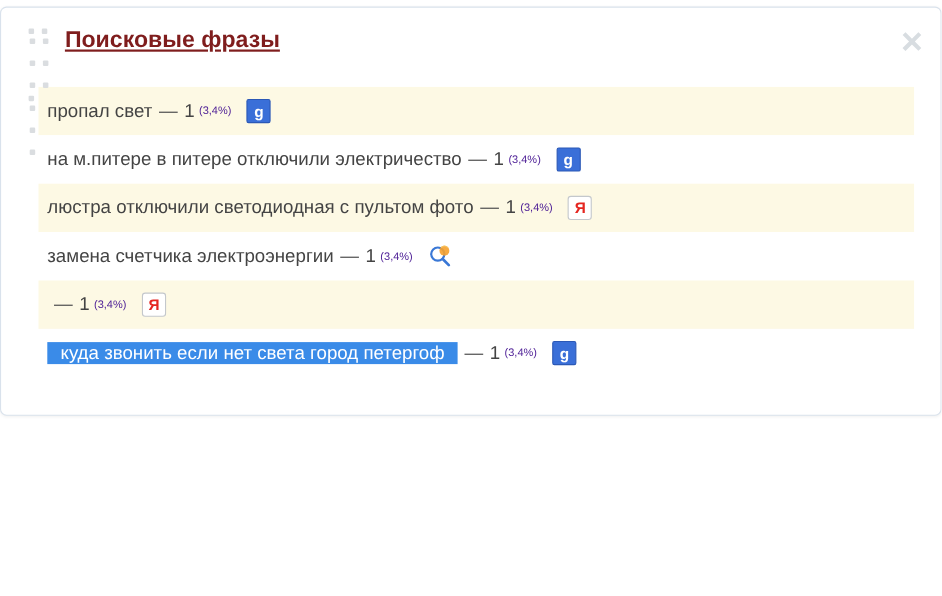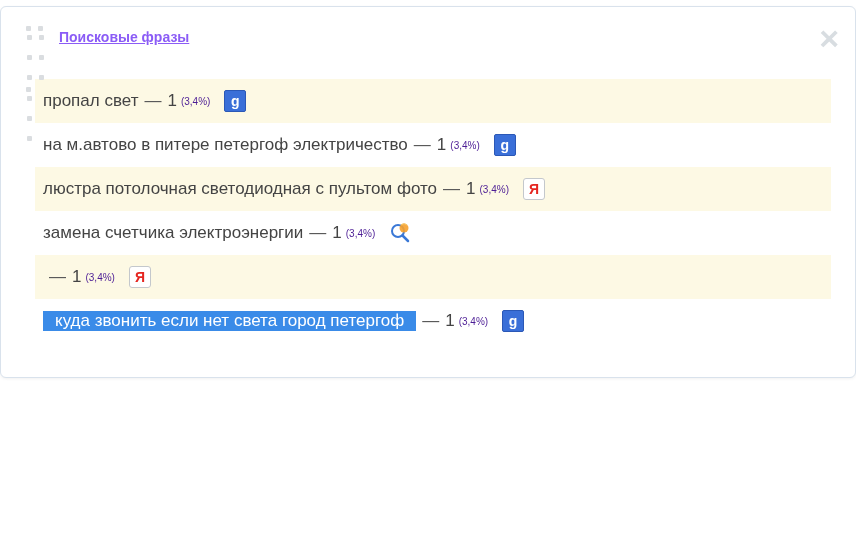--- a/index.html
+++ b/index.html
@@ -6,21 +6,21 @@
   body{font-family:Arial,Helvetica,sans-serif;font-size:17px;color:#333}
   .panel{
     width:806px;margin:6px auto;border:1px solid #d9e2ec;border-radius:6px;
     background:#fff;box-shadow:0 1px 3px rgba(0,0,0,.06);
     padding:18px 24px 34px 24px;position:relative;
   }
   .header{display:flex;align-items:center;margin-bottom:30px}
   .drag-icon{display:inline-block;width:24px;height:24px;margin-right:10px}
   .drag-icon span{display:inline-block;width:5px;height:5px;background:#dadde0;border-radius:1px;margin:1px}
   .drag-row{display:flex}
-  .title-link{color:#8b5cf6;font-weight:700;font-size:14px;text-decoration:underline}
+  .title-link{color:#7f1d1d;font-weight:700;font-size:21px;text-decoration:underline}
   .close-btn{
     position:absolute;top:14px;right:16px;color:#d8dde1;font-size:34px;
     font-weight:700;line-height:1;cursor:pointer;user-select:none;
   }
   .list{margin:0 0 0 10px}
   .row{
     padding:11px 8px;display:flex;align-items:center;flex-wrap:nowrap;text-align:right;
   }
   .row-odd{background:#fdf9e4}
   .row-even{background:#fff}
@@ -64,31 +64,31 @@
       <span class="phrase">пропал свет</span>
       <span class="dash">—</span>
       <span class="count">1</span>
       <span class="percent">(3,4%)</span>
       <span class="src-icon">
           <span class="src-google">g</span>
         </span>
     </div>
 
     <div class="row row-even">
-      <span class="phrase">на м.автово в питере петергоф электричество</span>
+      <span class="phrase">на м.питере в питере отключили электричество</span>
       <span class="dash">—</span>
       <span class="count">1</span>
       <span class="percent">(3,4%)</span>
       <span class="src-icon">
           <span class="src-google">g</span>
         </span>
     </div>
 
     <div class="row row-odd">
-      <span class="phrase">люстра потолочная светодиодная с пультом фото</span>
+      <span class="phrase">люстра отключили светодиодная с пультом фото</span>
       <span class="dash">—</span>
       <span class="count">1</span>
       <span class="percent">(3,4%)</span>
       <span class="src-icon">
           <span class="src-yandex">Я</span>
         </span>
     </div>
 
     <div class="row row-even">
       <span class="phrase">замена счетчика электроэнергии</span>

